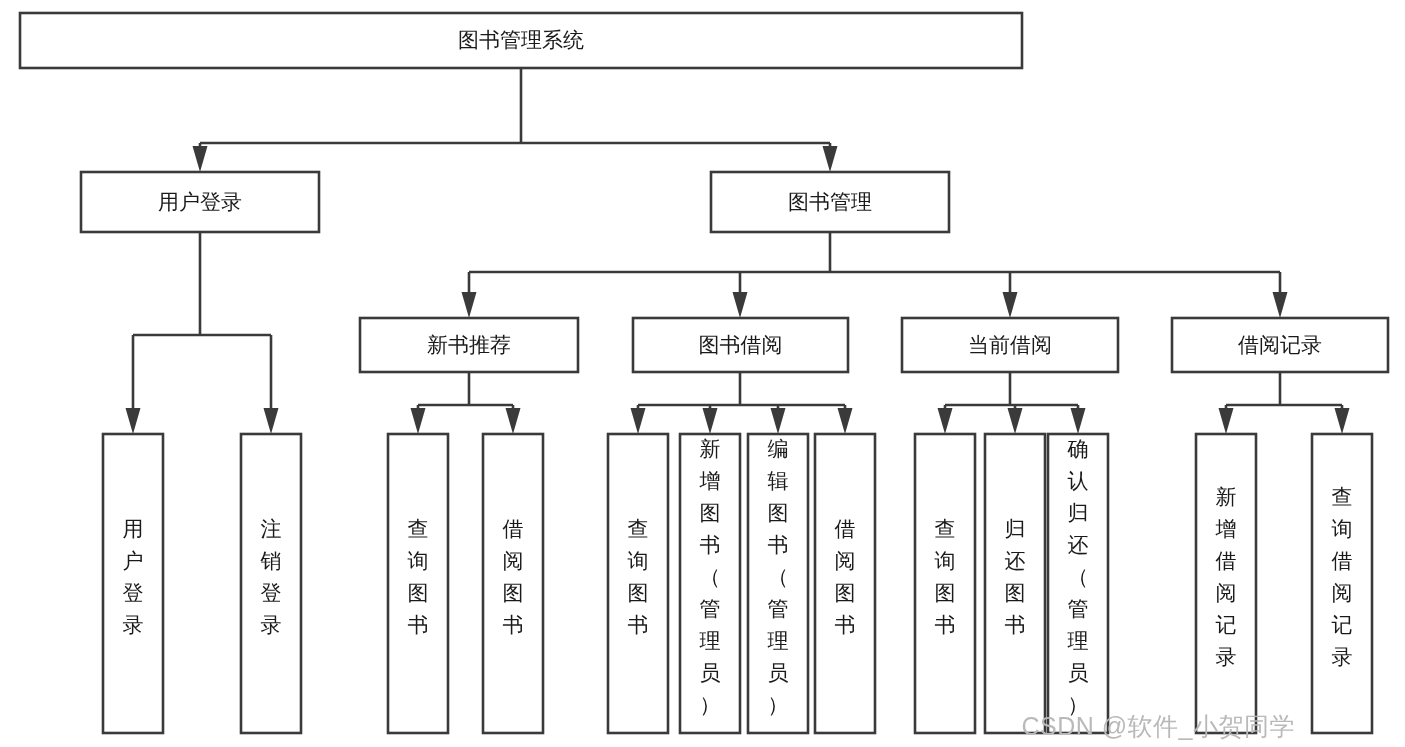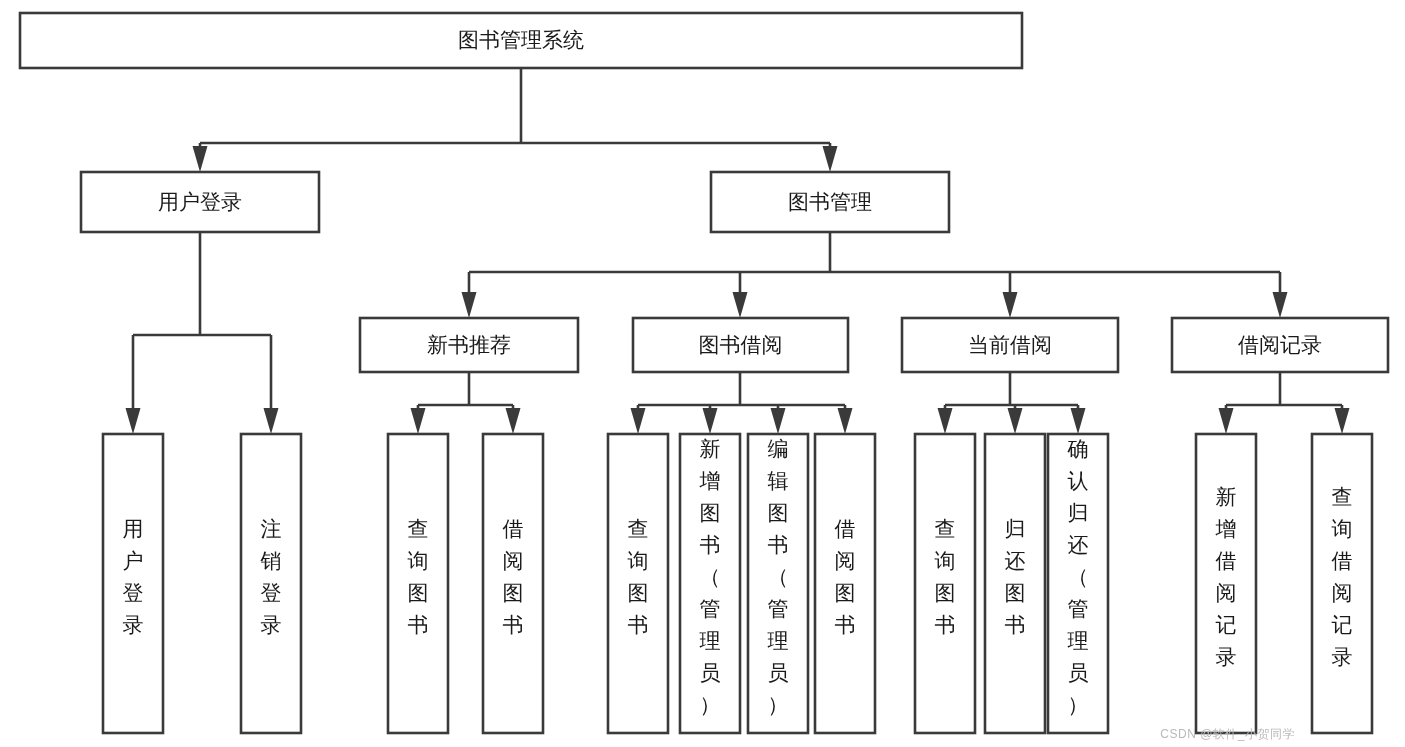--- a/index.html
+++ b/index.html
@@ -53,21 +53,21 @@
     font-family: "Liberation Sans", "DejaVu Sans", sans-serif;
     font-size: 21px;
     fill: #1a1a1a;
     text-anchor: middle;
   }
   .watermark {
     position: absolute;
     right: 8px;
     bottom: 4px;
     font-family: "Liberation Sans", "DejaVu Sans", sans-serif;
-    font-size: 12px;
+    font-size: 25px;
     color: #b9b9b9;
     white-space: nowrap;
     letter-spacing: 0.5px;
     user-select: none;
   }
 </style>
 </head>
 <body>
 
 <div id="diagram-root">

